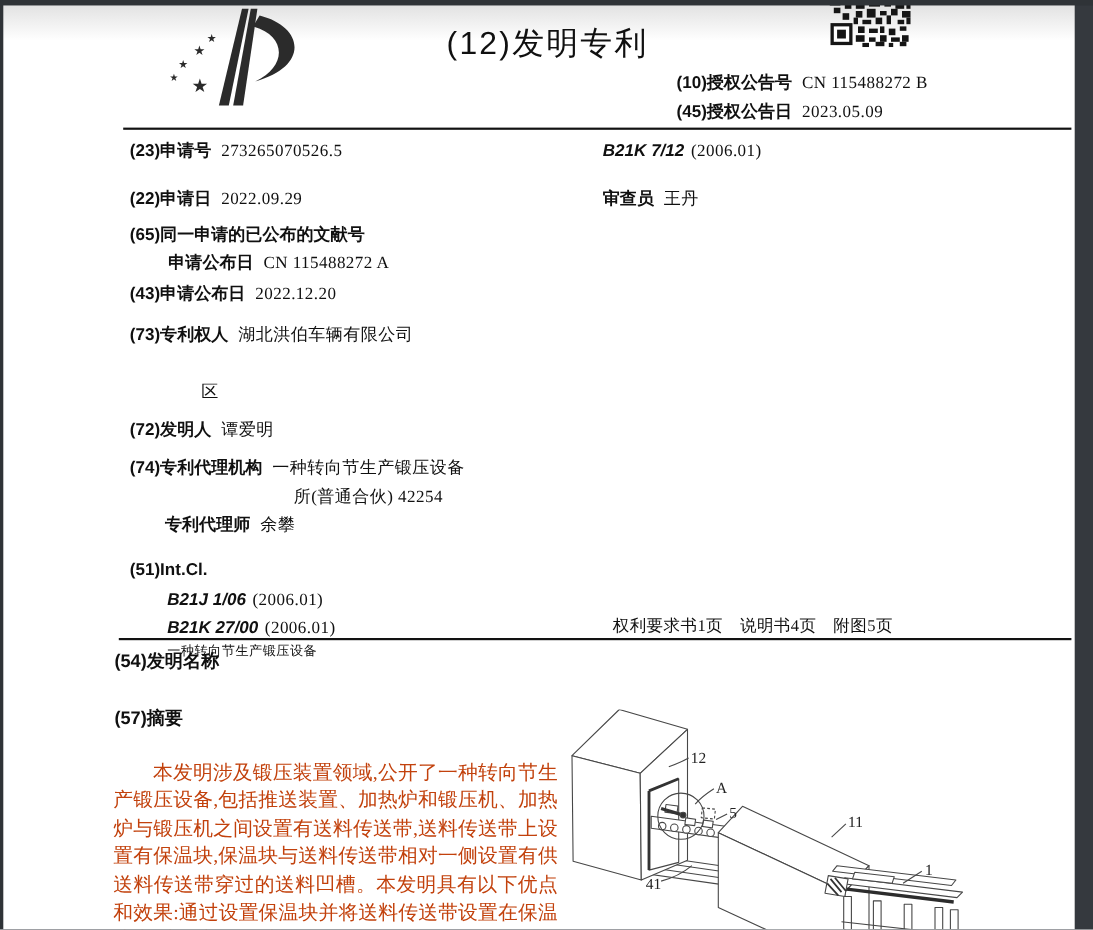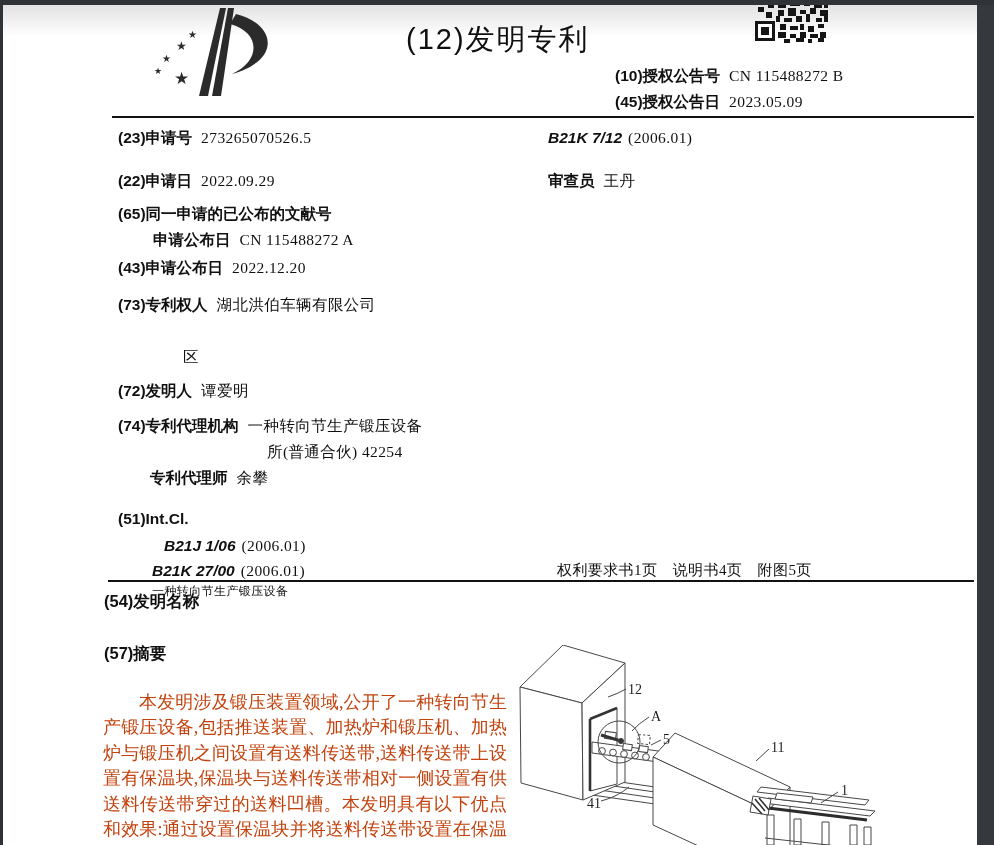--- a/index.html
+++ b/index.html
@@ -133,21 +133,21 @@
   </div>
   <div class="row" style="left:267px;top:442px">
     <span class="val">所(普通合伙) 42254</span>
   </div>
   <div class="row" style="left:150px;top:468px">
     <span class="lbl">专利代理师</span><span class="val">余攀</span>
   </div>
   <div class="row" style="left:118px;top:509px">
     <span class="lbl">(51)Int.Cl.</span>
   </div>
-  <div class="row" style="left:164px;top:536px">
+  <div class="row" style="left:152px;top:536px">
     <span class="code">B21J 1/06</span><span class="val">(2006.01)</span>
   </div>
   <div class="row" style="left:152px;top:561px">
     <span class="code">B21K 27/00</span><span class="val">(2006.01)</span>
   </div>
 
   <div class="row" style="left:548px;top:128px">
     <span class="code">B21K 7/12</span><span class="val">(2006.01)</span>
   </div>
   <div class="row" style="left:548px;top:171px">

